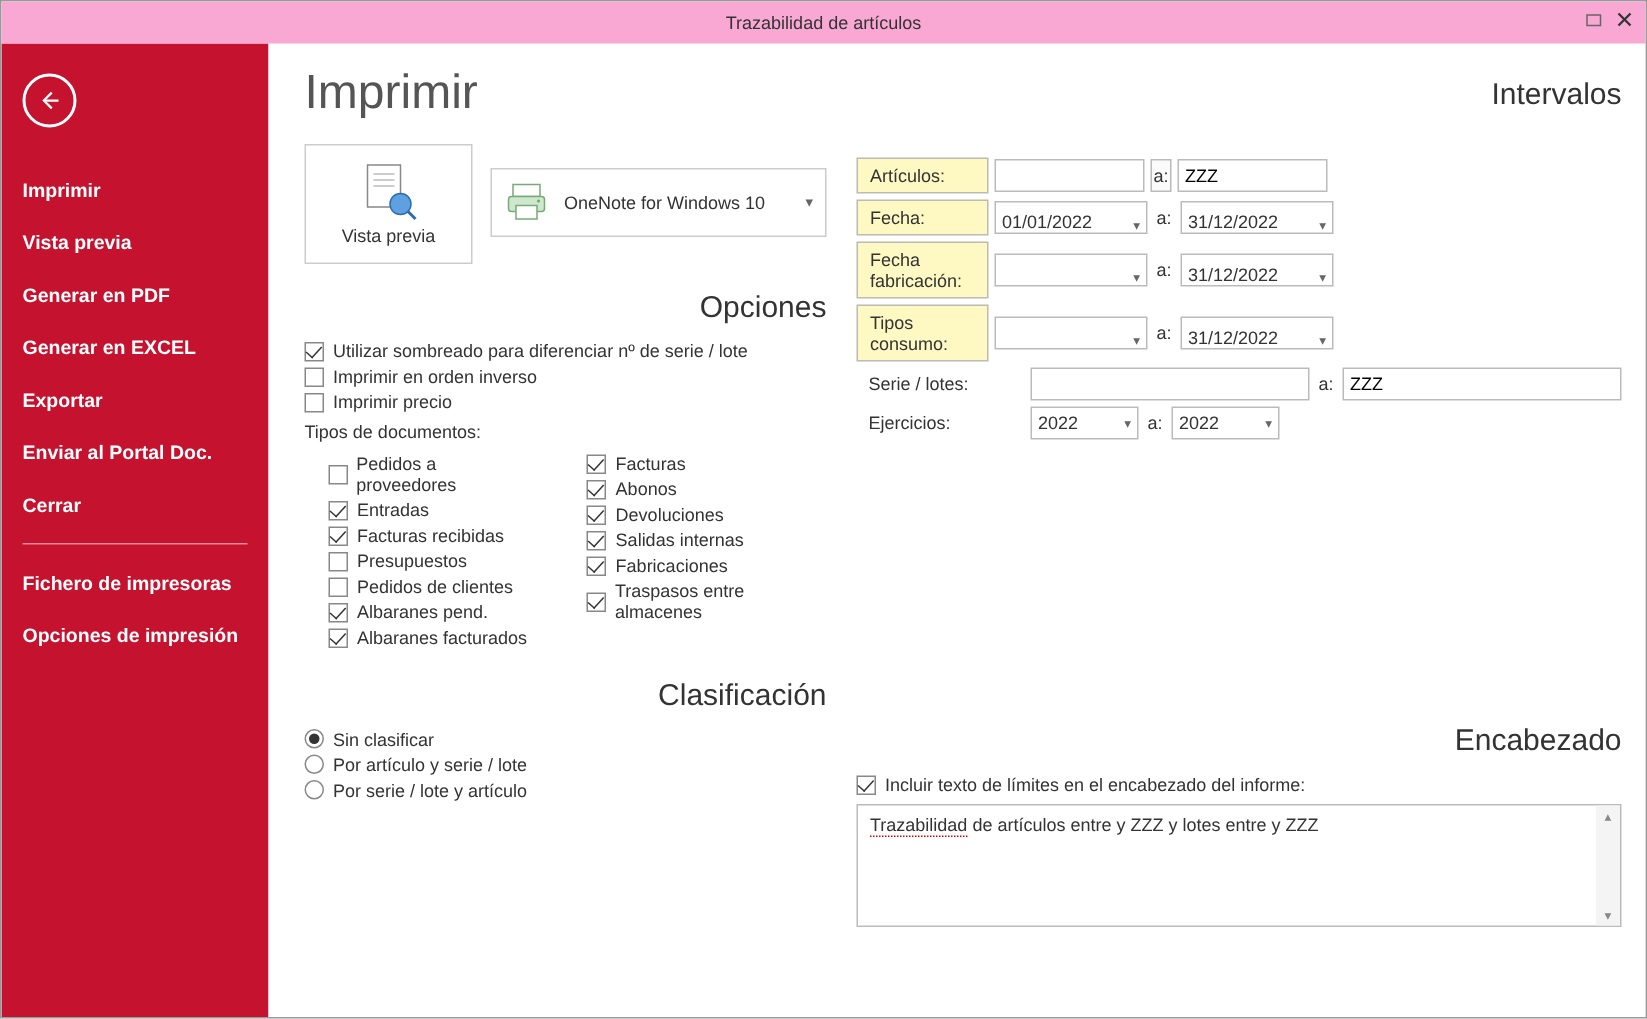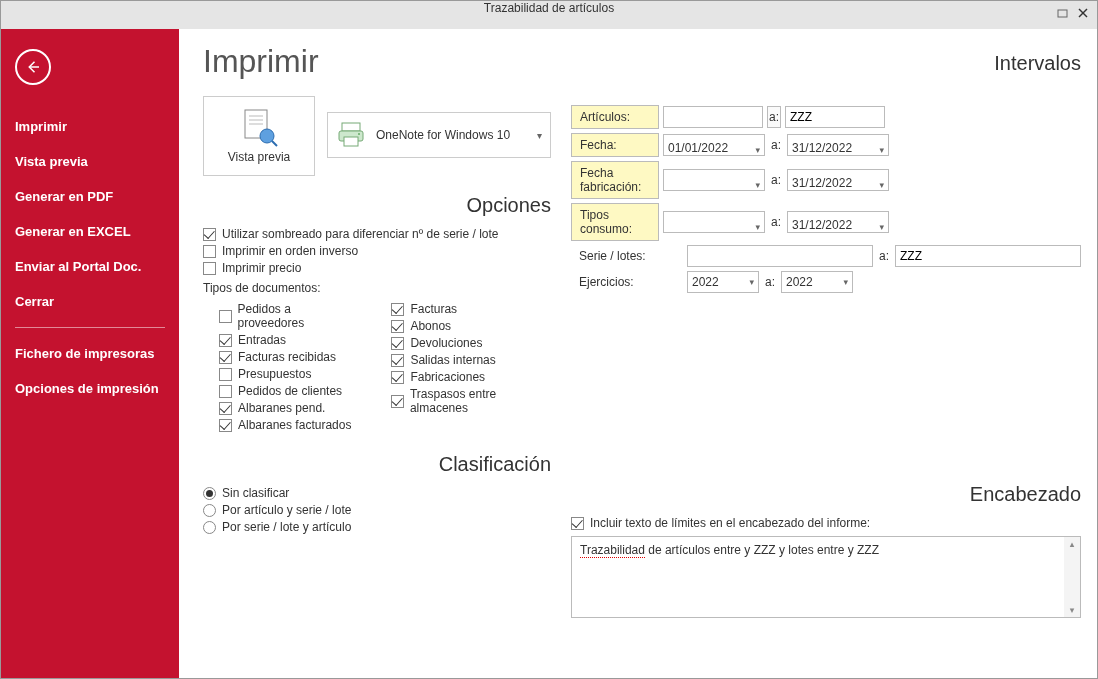--- a/index.html
+++ b/index.html
@@ -11,23 +11,23 @@
     color: #333;
     width: 1098px;
     height: 679px;
     overflow: hidden;
     background: #fff;
     border: 1px solid #999;
   }
   
   .titlebar {
     height: 28px;
-    background: #e5e5e5;
-    display: flex;
-    align-items: flex-start;
+    background: #f9a8d4;
+    display: flex;
+    align-items: center;
     justify-content: center;
     position: relative;
     font-size: 12px;
     color: #333;
   }
   .titlebar .controls {
     position: absolute;
     right: 4px;
     top: 2px;
     display: flex;
@@ -170,21 +170,21 @@
 
   .doc-types {
     display: flex;
     gap: 36px;
     margin-left: 16px;
   }
   .doc-col .chk { margin: 3px 0; }
 
   
   .radio {
-    display: flex; align-items: center; gap: 6px;
+    display: flex; align-items: flex-start; gap: 6px;
     margin: 3px 0; font-size: 12px;
   }
   .radio .circ {
     width: 13px; height: 13px;
     border: 1px solid #888;
     border-radius: 50%;
     display: flex; align-items: center; justify-content: center;
   }
   .radio .circ.on::after {
     content: ""; width: 7px; height: 7px;
@@ -297,20 +297,21 @@
     <div class="back">
       <svg viewBox="0 0 24 24">
           <path d="M14 5 L7 12 L14 19" fill="none" stroke="#fff" stroke-width="2"></path>
           <line x1="7" y1="12" x2="20" y2="12" stroke="#fff" stroke-width="2"></line>
         </svg>
     </div>
     <div class="item bold"><span>Imprimir</span></div>
     <div class="item bold"><span>Vista previa</span></div>
     <div class="item bold"><span>Generar en PDF</span></div>
     <div class="item bold"><span>Generar en EXCEL</span></div>
+    <div class="item bold"><span>Exportar</span></div>
     <div class="item bold"><span>Enviar al Portal Doc.</span></div>
     <div class="item bold"><span>Cerrar</span></div>
     <hr>
     <div class="item bold"><span>Fichero de impresoras</span></div>
     <div class="item bold"><span>Opciones de impresión</span></div>
   </div>
 
   <div class="main">
     <h1 class="big-title">Imprimir</h1>
 

